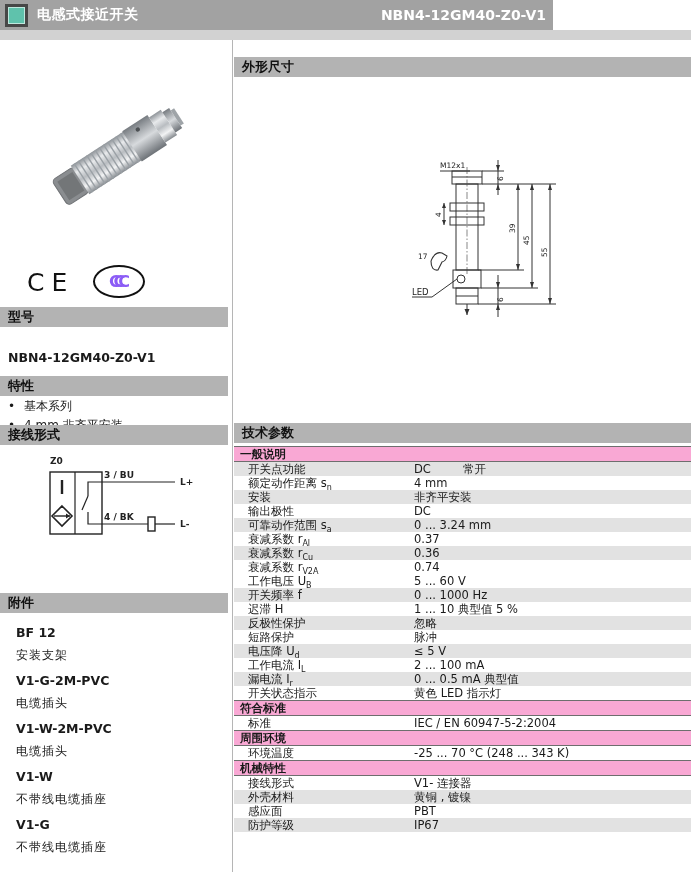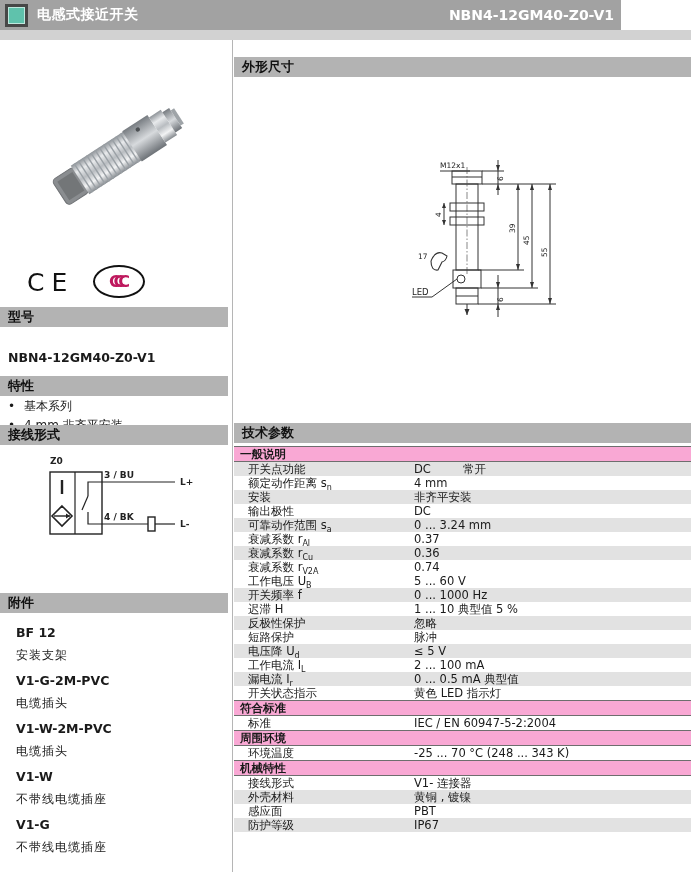--- a/index.html
+++ b/index.html
@@ -1,41 +1,41 @@
 <!DOCTYPE html>
 <html><head>
 <meta charset="utf-8">
 <style>
   * { margin:0; padding:0; box-sizing:border-box; }
   body { background:#fff; font-family:"DejaVu Sans","Liberation Sans",sans-serif; color:#1a1a1a; }
   .page { position:relative; width:691px; height:872px; background:#fff; overflow:hidden; }
 
   
-  .topbar { position:absolute; top:0; left:0; width:621px; height:30px; background:#a2a2a2; display:flex; align-items:center; }
+  .topbar { position:absolute; top:0; left:0; width:553px; height:30px; background:#a2a2a2; display:flex; align-items:center; }
   .topbar-sub { position:absolute; top:30px; left:0; width:691px; height:10px; background:#d2d2d2; }
   .brand-icon { width:23px; height:23px; margin-left:5px; background:#5fc2ac; border:3px solid #474747; box-shadow:inset 0 0 0 1px #bfe8de; }
   .topbar .t-left { color:#fff; font-weight:bold; font-size:14px; margin-left:9px; letter-spacing:.5px; }
   .topbar .t-right { color:#fff; font-weight:bold; font-size:14px; margin-left:auto; margin-right:7px; }
 
   
   .col-left { position:absolute; top:40px; left:0; width:233px; height:832px; border-right:1px solid #b5b5b5; }
   .col-right { position:absolute; top:40px; left:234px; width:457px; height:832px; }
 
   .secbar { height:20px; background:#b3b3b3; font-size:13px; font-weight:bold; line-height:20px; padding-left:8px; color:#111; }
   .col-left .secbar { width:228px; }
   .col-right .secbar { width:457px; }
 
   
   .photo-wrap { position:absolute; top:30px; left:30px; width:170px; height:170px; }
 
   
   .marks { position:absolute; top:222px; left:0; width:228px; height:42px; }
   .ce-mark { position:absolute; left:27px; top:6px; font-size:25px; letter-spacing:7px; font-weight:500; color:#111; }
   .ccc-mark { position:absolute; left:93px; top:3px; width:52px; height:33px; border:2px solid #111; border-radius:50%; display:flex; align-items:center; justify-content:center; }
-  .ccc-mark span { font-weight:bold; font-size:16px; letter-spacing:-7px; padding-right:6px; color:#be185d; }
+  .ccc-mark span { font-weight:bold; font-size:16px; letter-spacing:-7px; padding-right:6px; color:#8b5cf6; }
 
   
   .bar-model { position:absolute; top:267px; left:0; }
   .model-text { position:absolute; top:310px; left:8px; font-weight:bold; font-size:12.5px; }
   .bar-features { position:absolute; top:336px; left:0; }
   .features-list { position:absolute; top:357px; left:8px; font-size:12px; line-height:19px; }
   .features-list .f-item { display:flex; }
   .features-list .bullet { width:16px; }
 
   

